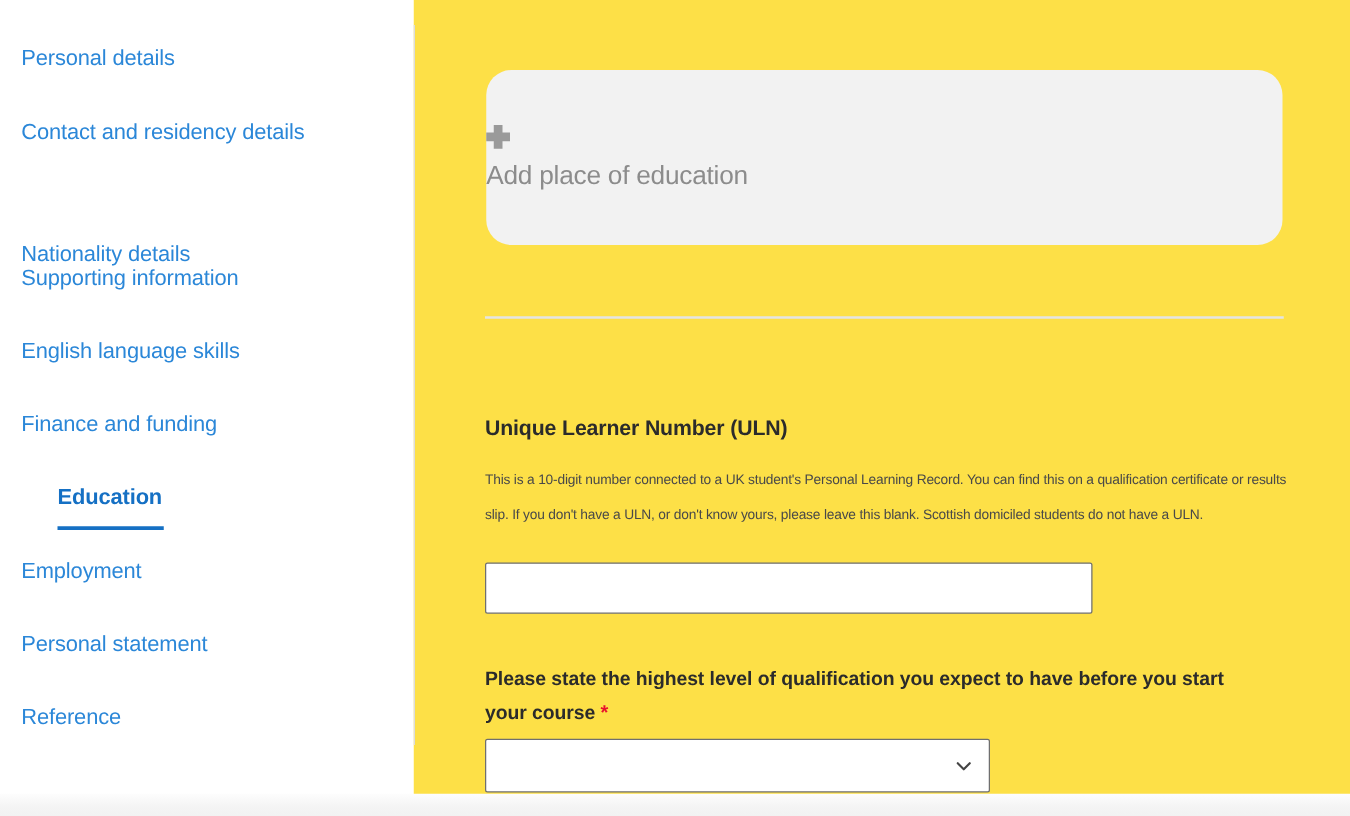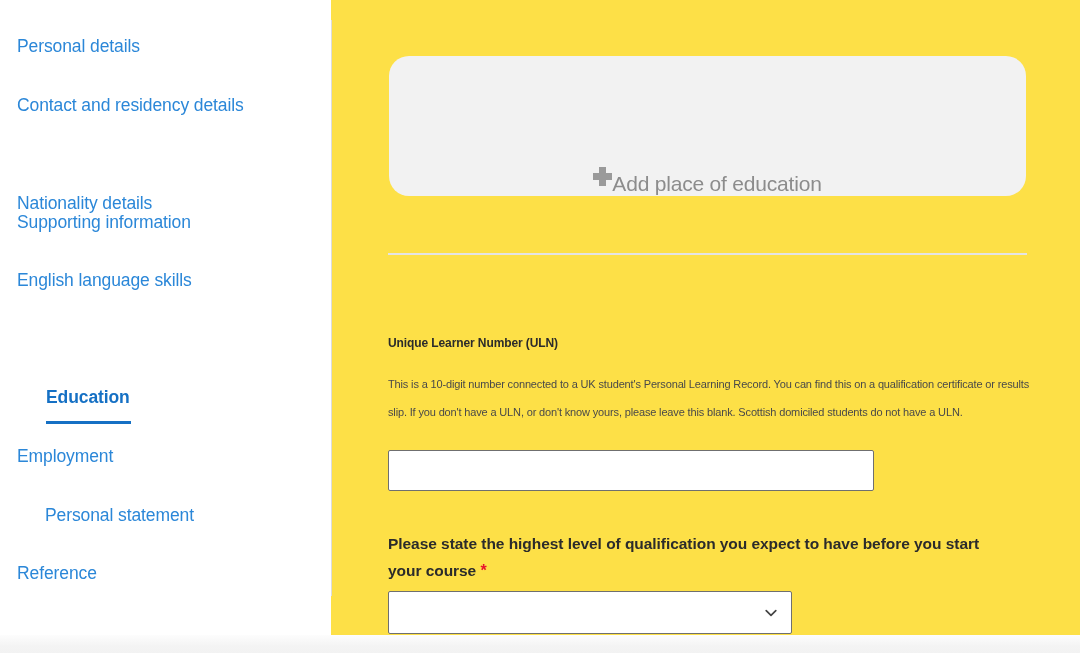--- a/index.html
+++ b/index.html
@@ -81,22 +81,22 @@
 
   #add-education-card {
     position: absolute;
     left: 58px;   
     top: 56px;
     width: 637px; 
     height: 140px;
     background: #f2f2f2;
     border-radius: 20px;
     display: flex;
-    flex-direction: row;
-    align-items: flex-end;
+    flex-direction: column;
+    align-items: flex-start;
     justify-content: center;
     cursor: pointer;
   }
 
   #plus-icon {
     position: relative;
     width: 19px;
     height: 19px;
     margin-bottom: 10px;
   }
@@ -132,21 +132,21 @@
     top: 253px;
     width: 639px;
     height: 2px;
     background: #e4e4e4;
   }
 
   #uln-heading {
     position: absolute;
     left: 57px;
     top: 333px;
-    font-size: 12px;
+    font-size: 17px;
     font-weight: bold;
     color: #2b2b2b;
     line-height: 20px;
     letter-spacing: -0.1px;
   }
 
   #uln-description {
     position: absolute;
     left: 57px;
     top: 360px;
@@ -242,26 +242,27 @@
 <body>
 
 <div id="page">
 
   <nav id="sidebar-nav">
     <a class="nav-item" style="top:36px;"><span>Personal details</span></a>
     <a class="nav-item" style="top:95px;"><span>Contact and residency details</span></a>
     <a class="nav-item" style="top:153px;margin-top:40px;"><span>Nationality details</span></a>
     <a class="nav-item" style="top:212px;"><span>Supporting information</span></a>
     <a class="nav-item" style="top:270px;"><span>English language skills</span></a>
+    <a class="nav-item" style="top:329px;"><span>Finance and funding</span></a>
     <a class="nav-item active" style="top:387px;">
       <span>Education</span>
       <span class="nav-underline"></span>
     </a>
     <a class="nav-item" style="top:446px;"><span>Employment</span></a>
-    <a class="nav-item" style="top:505px;margin-left:28px;"><span>Personal statement</span></a>
+    <a class="nav-item" style="top:505px;"><span>Personal statement</span></a>
     <a class="nav-item" style="top:563px;"><span>Reference</span></a>
   </nav>
 
   <div id="sidebar-divider"></div>
 
   <main id="main-content">
 
     <div id="add-education-card">
       <span id="plus-icon"></span>
       <span id="add-education-label">Add place of education</span>

